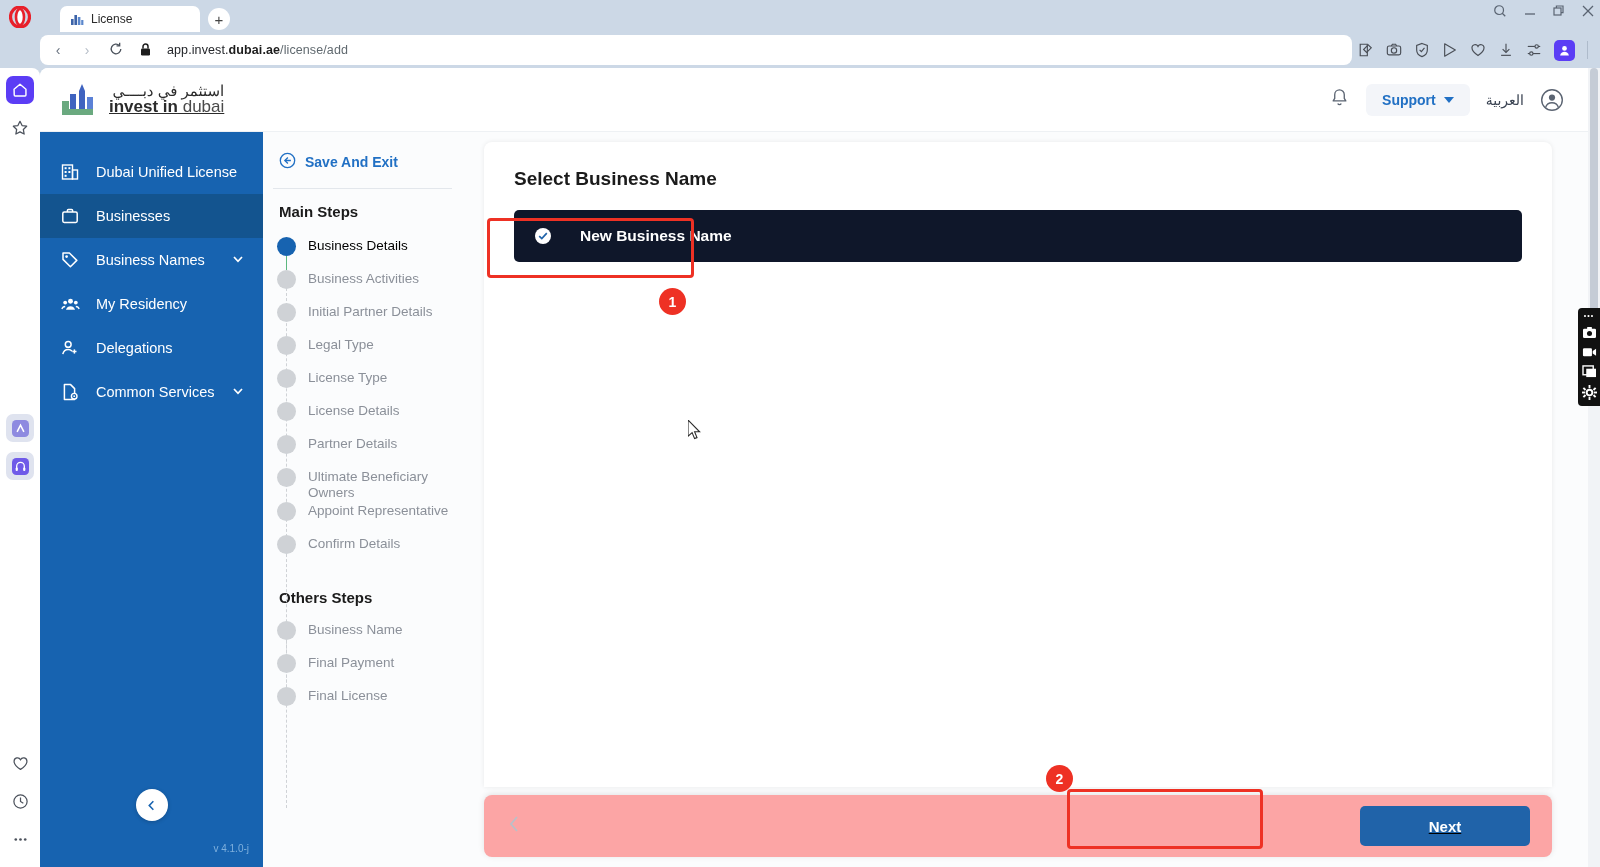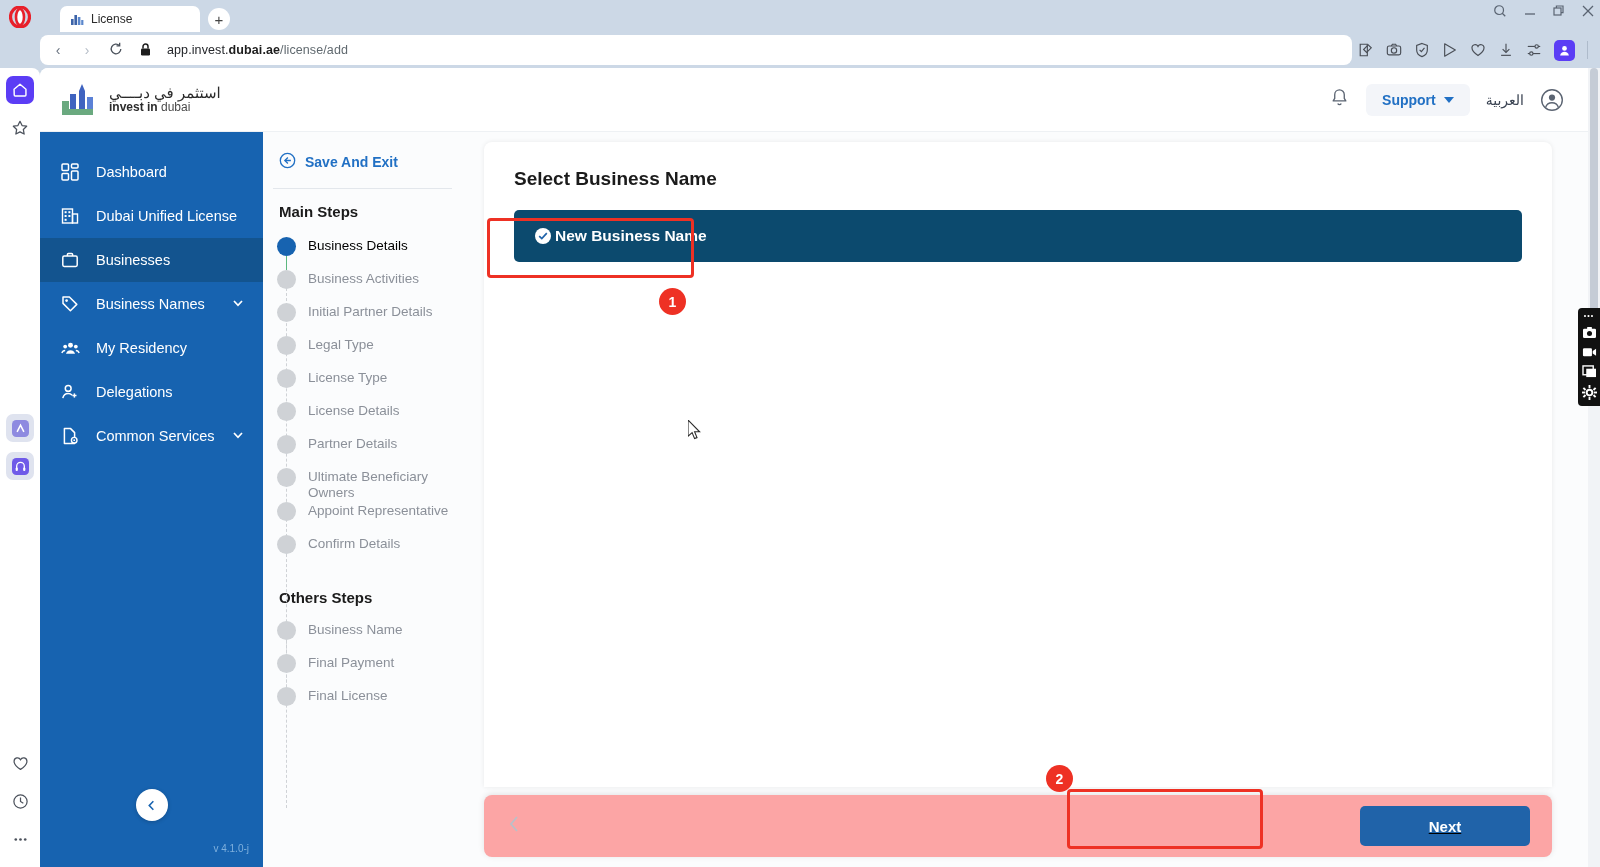--- a/index.html
+++ b/index.html
@@ -86,21 +86,21 @@
 
   
   .site-header {
     height: 64px; background: #fff; display: flex; align-items: center;
     padding: 0 24px 0 20px; border-bottom: 1px solid #eef1f4;
   }
   .logo { display: flex; align-items: center; gap: 9px; }
   .logo-mark { width: 40px; height: 34px; }
   .logo-txt { display: flex; flex-direction: column; line-height: 1.05; }
   .logo-ar { font-size: 15px; color: #2b2b2b; direction: rtl; letter-spacing: .5px; }
-  .logo-en { font-size: 12px; color: #2b2b2b; }
+  .logo-en { font-size: 17px; color: #2b2b2b; text-decoration: underline; }
   .logo-en b { font-weight: 700; }
   .logo-en span { font-weight: 400; color:#4a4a4a; }
   .hdr-right { margin-left: auto; display: flex; align-items: center; gap: 16px; }
   .bell { color: #5b6472; }
   .support-btn {
     background: #f3f5f9; border-radius: 6px; padding: 8px 16px;
     color: #2170c4; font-size: 14px; font-weight: 700;
     display: flex; align-items: center; gap: 8px;
   }
   .caret { width:0;height:0;border-left:5px solid transparent;border-right:5px solid transparent;
@@ -171,22 +171,22 @@
   
   .main {
     flex: 1; background: #fbfcfd; position: relative; padding: 10px 36px 0 14px;
   }
   .card {
     background: #fff; border-radius: 8px 8px 0 0; box-shadow: 0 0 5px rgba(0,0,0,.08);
     padding: 26px 30px 0 30px; height: calc(100% - 80px); position: relative;
   }
   .card-title { font-size: 19px; font-weight: 700; color: #1b1b1b; margin-bottom: 20px; }
   .option-bar {
-    background: #0c4a6e; border-radius: 5px; height: 52px;
-    display: flex; align-items: center; padding-left: 20px; gap: 3px;
+    background: #0f172a; border-radius: 5px; height: 52px;
+    display: flex; align-items: center; padding-left: 20px; gap: 28px;
     color: #fff; font-size: 15.5px; font-weight: 700;
   }
   .check-ic { display:flex; }
   .footer-card {
     background: #fca5a5; border-radius: 8px; box-shadow: 0 -1px 6px rgba(0,0,0,.10);
     height: 62px; margin-top: 8px; display: flex; align-items: center;
     padding: 0 22px; position: relative; text-decoration: underline;
   }
   .back-chev { color: #b9c0c8; font-size: 20px; }
   .next-btn {
@@ -433,31 +433,20 @@
               <path d="M5.6 19.4c1-3.2 3.5-4.7 6.4-4.7s5.4 1.5 6.4 4.7" fill="none" stroke="#5b6472" stroke-width="1.4"></path>
             </svg>
         </span>
       </div>
     </div>
 
     <div class="body-wrap">
 
       <div class="sidebar">
 
-        <div class="nav-item">
-          <span class="nav-ic">
-            <svg width="18" height="18" viewBox="0 0 18 18">
-                <rect x="1" y="1" width="6.5" height="6.5" rx="1" fill="none" stroke="#fff" stroke-width="1.5"></rect>
-                <rect x="10.5" y="1" width="6.5" height="4" rx="1" fill="none" stroke="#fff" stroke-width="1.5"></rect>
-                <rect x="1" y="10.5" width="6.5" height="6.5" rx="1" fill="none" stroke="#fff" stroke-width="1.5"></rect>
-                <rect x="10.5" y="8" width="6.5" height="9" rx="1" fill="none" stroke="#fff" stroke-width="1.5"></rect>
-              </svg>
-          </span>
-          <span class="nav-label">Dashboard</span>
-        </div>
 
         <div class="nav-item">
           <span class="nav-ic">
             <svg width="18" height="18" viewBox="0 0 18 18">
                 <rect x="1.5" y="2" width="10" height="14" fill="none" stroke="#fff" stroke-width="1.4"></rect>
                 <rect x="11.5" y="7" width="5" height="9" fill="none" stroke="#fff" stroke-width="1.4"></rect>
                 <rect x="3.6" y="4.2" width="2" height="2" fill="#fff"></rect>
                 <rect x="7.4" y="4.2" width="2" height="2" fill="#fff"></rect>
                 <rect x="3.6" y="8" width="2" height="2" fill="#fff"></rect>
                 <rect x="7.4" y="8" width="2" height="2" fill="#fff"></rect>

